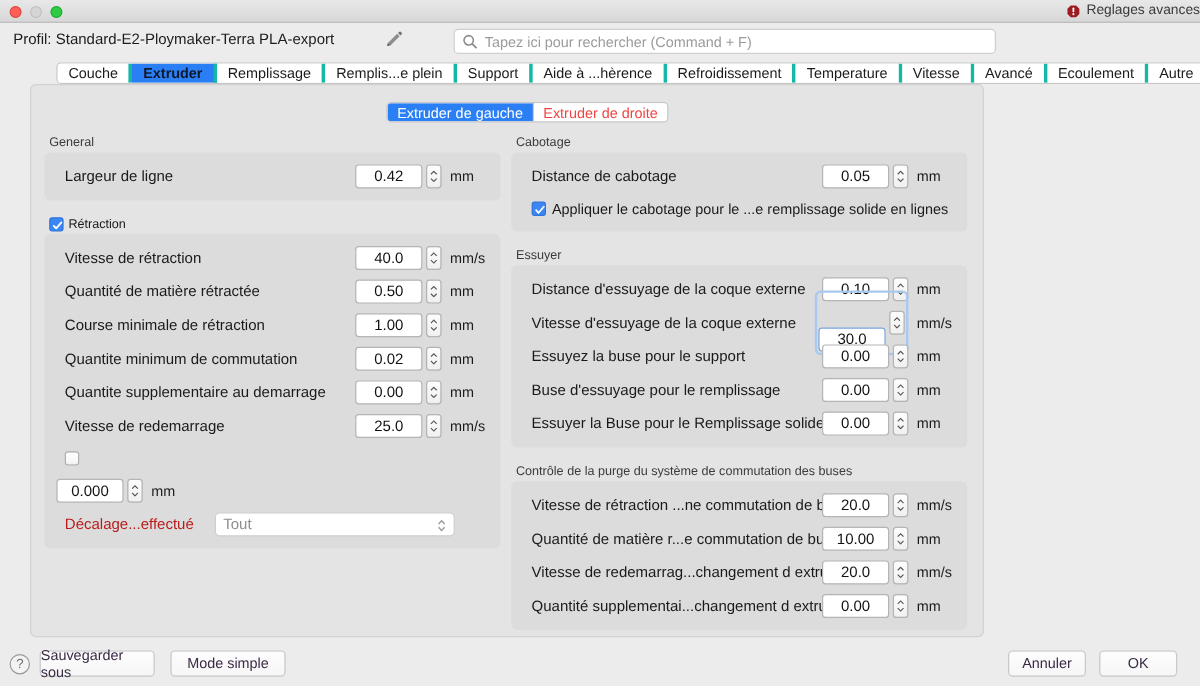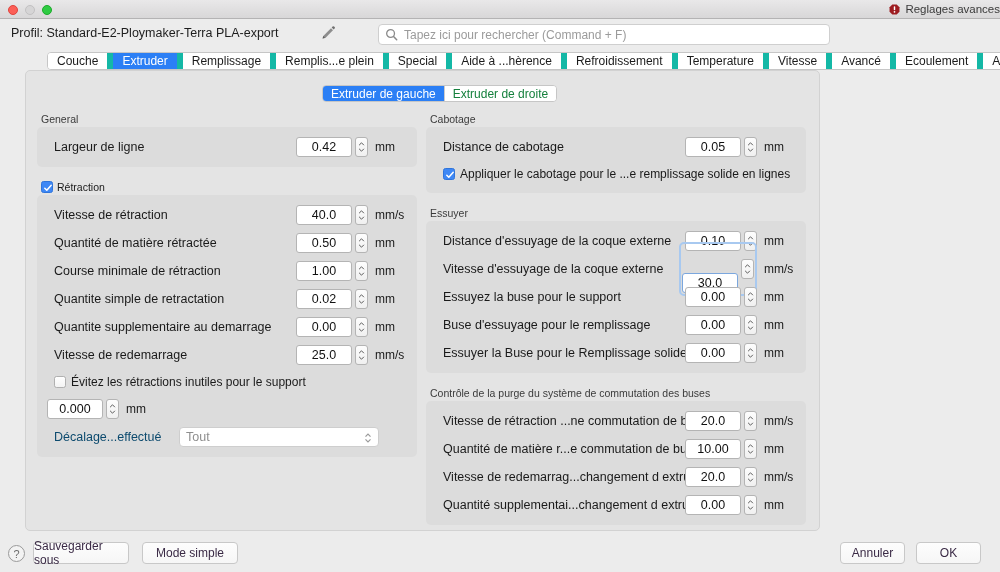--- a/index.html
+++ b/index.html
@@ -54,41 +54,41 @@
   
   .tabbar{
     position:absolute; left:47px; top:52px;
     display:flex; height:18px;
     background:#fff; border:1px solid #c6c6c6; border-radius:4px;
     overflow:hidden;
   }
   .tab{
     display:flex; align-items:center; justify-content:center;
     padding:0 9px; font-size:12px; color:#1b1b1b;
-    border-right:6px solid #14b8a6; background:#fff;
+    border-right:3px solid #14b8a6; background:#fff;
     white-space:nowrap; cursor:default; height:100%;
   }
   .tab:last-child{ border-right:0; }
-  .tab.active{ background:#2b7ff5; color:#ffffff; }
+  .tab.active{ background:#2b7ff5; color:#0f172a;font-weight:bold; }
 
   
   .tabpanel{
     position:absolute; left:25px; top:70px; width:795px; height:461px;
     background:#e4e4e4; border:1px solid #d2d2d2; border-radius:5px;
   }
 
   
   .subtabs{
     position:absolute; left:296px; top:14px;
     display:flex; height:17px;
     background:#fff; border:1px solid #c6c6c6; border-radius:4px; overflow:hidden;
   }
   .subtab{
     display:flex; align-items:center; justify-content:center;
-    padding:0 8px; font-size:12px; color:#15803d; background:#fff;
+    padding:0 8px; font-size:12px; color:#ef4444; background:#fff;
     border-right:1px solid #ccc; white-space:nowrap; cursor:default;
   }
   .subtab:last-child{ border-right:0; }
   .subtab.active{ background:#2b7ff5; color:#fff; }
 
   
   .col{ position:absolute; top:42px; }
   .col-left{ left:11px; width:380px; }
   .col-right{ left:400px; width:380px; }
 
@@ -153,21 +153,21 @@
   .cb-row-title{ font-size:10.5px; }
 
   
   .select{
     width:200px; height:20px; background:#ffffff;
     border:1px solid #cecece; border-radius:4px;
     display:flex; align-items:center; padding:0 6px;
     font-size:12.5px; color:#8e8e8e; position:relative;
   }
   .select .chev{ position:absolute; right:6px; top:4px; }
-  .row-label.dim{ color:#0c4a6e; flex:0 0 auto; width:132px; }
+  .row-label.dim{ color:#b91c1c; flex:0 0 auto; width:132px; }
 
   
   .footer{
     position:absolute; left:0; top:538px; width:1000px; height:34px;
   }
   .help-btn{
     position:absolute; left:8px; top:7px; width:17px; height:17px;
     border-radius:50%; border:1px solid #9a9a9a; color:#6d6d6d;
     font-size:11px; display:flex; align-items:center; justify-content:center;
     background:#f3f3f3;
@@ -226,21 +226,21 @@
     </svg>
   </span>
   <input type="text" placeholder="Tapez ici pour rechercher (Command + F)" style="">
 </div>
 
 <div class="tabbar">
   <div class="tab">Couche</div>
   <div class="tab active">Extruder</div>
   <div class="tab">Remplissage</div>
   <div class="tab">Remplis...e plein</div>
-  <div class="tab">Special</div>
+  <div class="tab">Support</div>
   <div class="tab">Aide à ...hèrence</div>
   <div class="tab">Refroidissement</div>
   <div class="tab">Temperature</div>
   <div class="tab">Vitesse</div>
   <div class="tab">Avancé</div>
   <div class="tab">Ecoulement</div>
   <div class="tab">Autre</div>
   <div class="tab">Special</div>
 
 </div>
@@ -328,21 +328,21 @@
                 </svg>
               <svg width="7" height="4" viewBox="0 0 8 5">
                   <polyline points="1,1 4,4 7,1" fill="none" stroke="#555" stroke-width="1.2"></polyline>
                 </svg>
             </span>
           </span>
           <span class="unit">mm</span>
         </div>
 
         <div class="row">
-          <span class="row-label">Quantite simple de retractation</span>
+          <span class="row-label">Quantite minimum de commutation</span>
           <span class="field-wrap">
             <input class="num-input" value="0.02" style="">
             <span class="stepper">
               <svg width="7" height="4" viewBox="0 0 8 5">
                   <polyline points="1,4 4,1 7,4" fill="none" stroke="#555" stroke-width="1.2"></polyline>
                 </svg>
               <svg width="7" height="4" viewBox="0 0 8 5">
                   <polyline points="1,1 4,4 7,1" fill="none" stroke="#555" stroke-width="1.2"></polyline>
                 </svg>
             </span>
@@ -377,21 +377,20 @@
               <svg width="7" height="4" viewBox="0 0 8 5">
                   <polyline points="1,1 4,4 7,1" fill="none" stroke="#555" stroke-width="1.2"></polyline>
                 </svg>
             </span>
           </span>
           <span class="unit">mm/s</span>
         </div>
 
         <div class="cb-row">
           <span class="cb"></span>
-          <span class="cb-label">Évitez les rétractions inutiles pour le support</span>
         </div>
 
         <div class="row">
           <span class="field-wrap">
             <input class="num-input" value="0.000" style="">
             <span class="stepper">
               <svg width="7" height="4" viewBox="0 0 8 5">
                   <polyline points="1,4 4,1 7,4" fill="none" stroke="#555" stroke-width="1.2"></polyline>
                 </svg>
               <svg width="7" height="4" viewBox="0 0 8 5">

